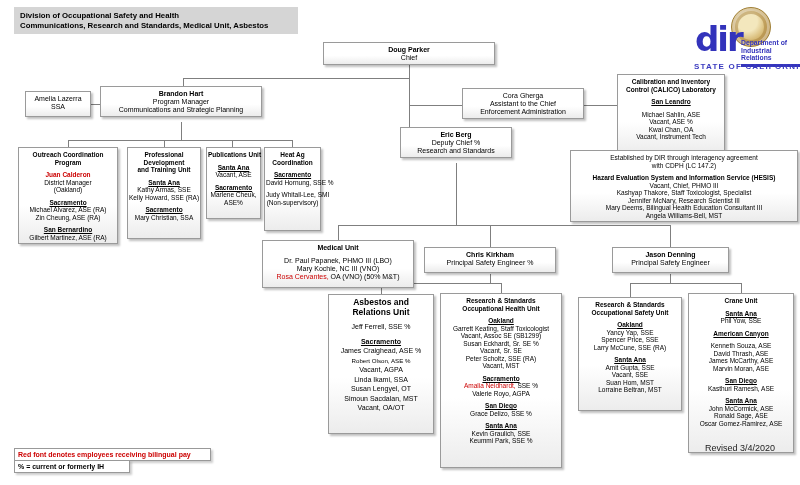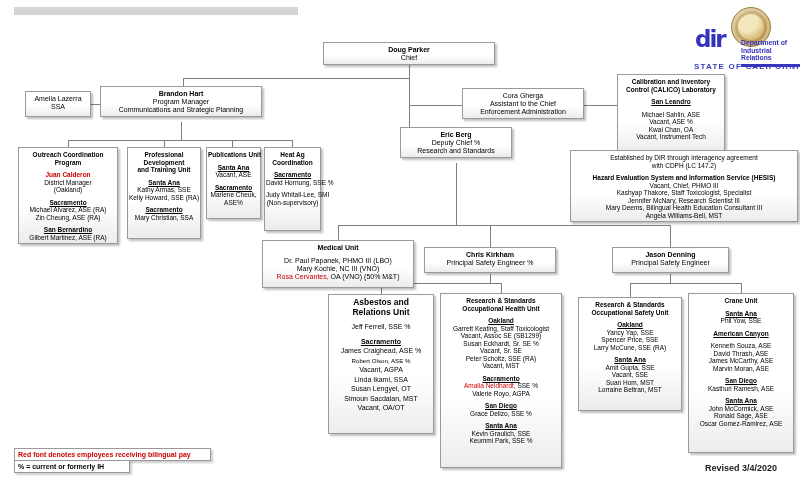--- a/index.html
+++ b/index.html
@@ -10,21 +10,21 @@
   #title{position:absolute;left:14px;top:7px;width:284px;background:#d5d5d5;
          padding:4px 6px;box-sizing:border-box;font-weight:700;font-size:7.8px;
          line-height:9.5px;color:#000;}
 
   
   #logo{position:absolute;left:655px;top:2px;width:145px;height:74px;}
   .seal{position:absolute;left:76px;top:5px;width:38px;height:38px;border-radius:50%;
         background:radial-gradient(circle at 40% 35%,#f3e7bd 0 30%,#d9bd7a 55%,#b3893a 100%);
         border:1px solid #a07f35;
         box-shadow:inset 0 0 0 3px rgba(255,255,255,.35), inset 0 0 0 6px rgba(160,120,50,.45);}
-  .dir{position:absolute;left:40px;top:21px;font-size:23px;font-weight:800;color:#3333bb;
+  .dir{position:absolute;left:40px;top:21px;font-size:34px;font-weight:800;color:#3333bb;
        letter-spacing:-2px;line-height:33px;font-family:"DejaVu Sans",sans-serif;}
   .dept{position:absolute;left:86px;top:37px;color:#3333bb;font-size:6.8px;line-height:7.5px;
         font-weight:700;border-bottom:3px solid #3333bb;padding-bottom:2px;}
   .state{position:absolute;left:39px;top:60px;color:#3b3bc0;font-size:8px;font-weight:700;
          letter-spacing:1.2px;white-space:nowrap;}
 
   
   .box{position:absolute;box-sizing:border-box;
        background:linear-gradient(180deg,#ffffff 60%,#ececec 100%);
        border:1px solid #9a9a9a;box-shadow:2px 2px 2px rgba(0,0,0,.25);
@@ -44,26 +44,28 @@
   .cv,.ch{position:absolute;background:#7f7f7f;}
   .cv{width:1px;}
   .ch{height:1px;}
 
   
   .legend{position:absolute;left:14px;border:1px solid #999;background:#fff;
           box-shadow:2px 2px 2px rgba(0,0,0,.2);font-size:7px;font-weight:700;
           padding:2px 3px;box-sizing:border-box;white-space:nowrap;}
   #legend-red{top:448px;width:197px;color:#cc0000;}
   #legend-pct{top:460px;width:116px;color:#000;}
-  #revised{position:absolute;left:705px;top:463px;font-size:9px;color:#222;font-weight:bold;}
+  #revised{position:absolute;left:705px;top:443px;font-size:9px;color:#222;}
 </style>
 </head>
 <body>
 
 <div id="title">
+  <div>Division of Occupational Safety and Health</div>
+  <div>Communications, Research and Standards, Medical Unit, Asbestos</div>
 </div>
 
 <div id="logo">
   <div class="seal"></div>
   <div class="dir">dir</div>
   <div class="dept">
     <div>Department of</div>
     <div>Industrial Relations</div>
   </div>
   <div class="state">STATE OF CALIFORNIA</div>

